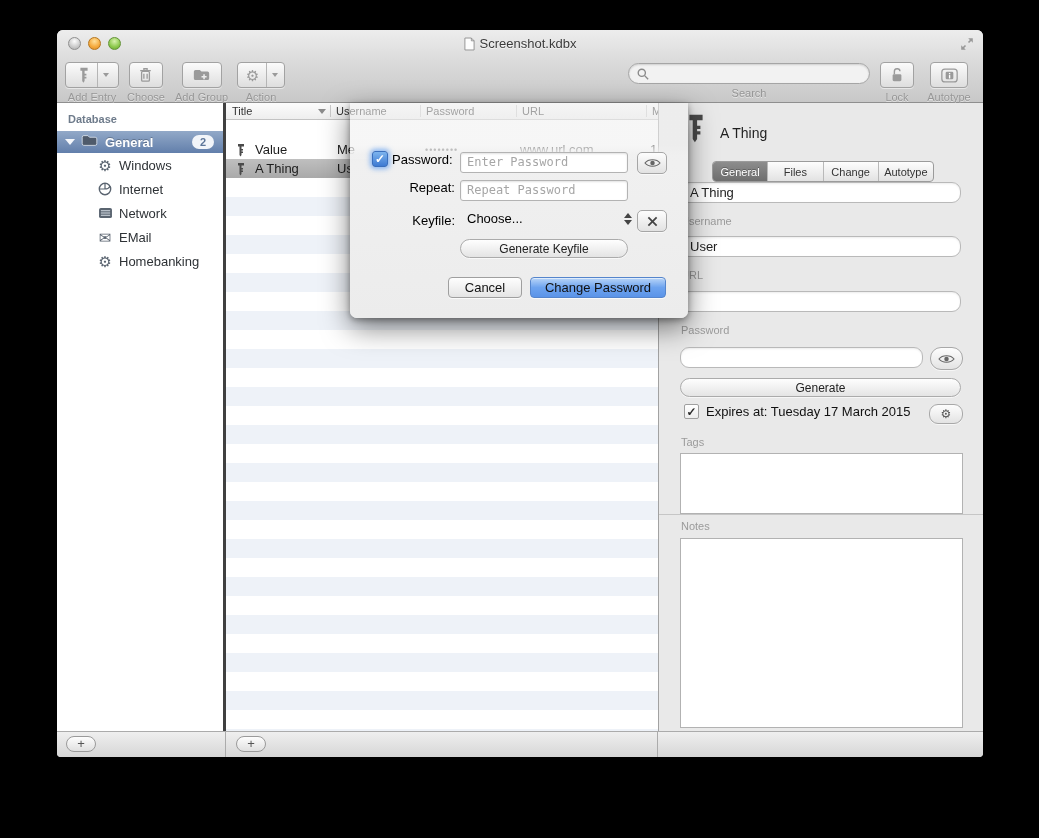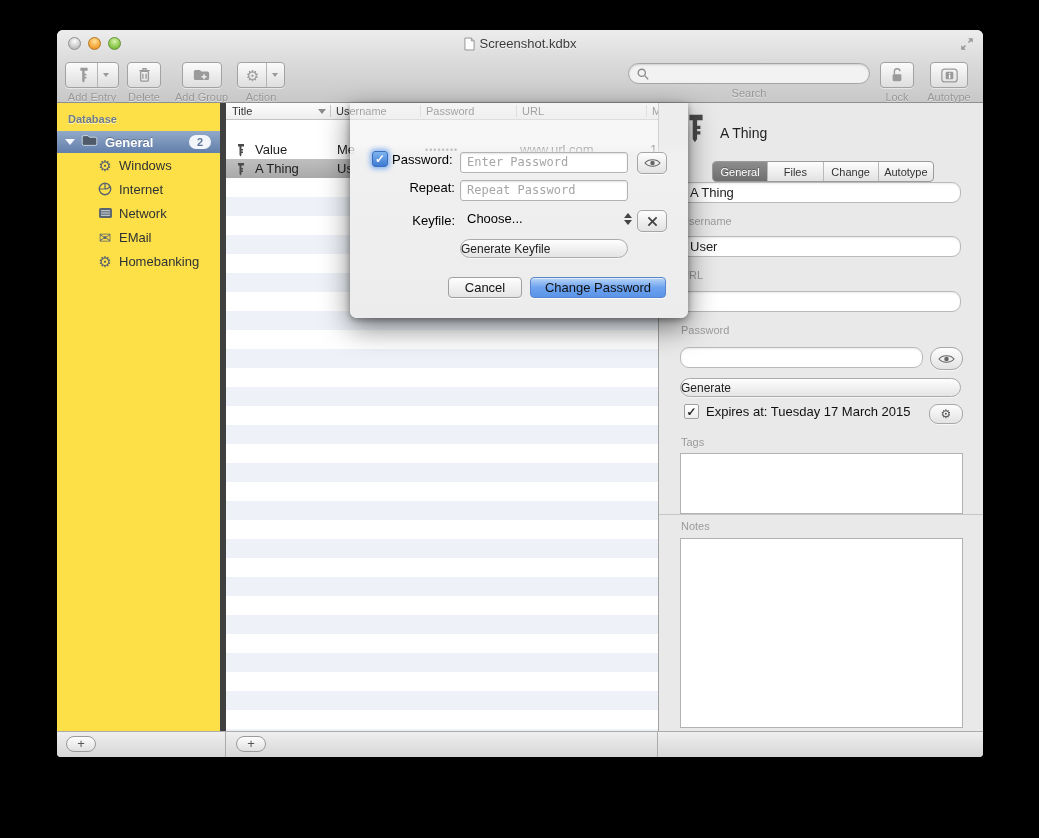--- a/index.html
+++ b/index.html
@@ -31,21 +31,21 @@
   .tblabel{font-size:11px;color:#969696;margin-top:3px;text-shadow:0 1px 0 rgba(255,255,255,.5);}
   .split{display:flex;align-items:stretch;}
   .split .seg{display:flex;align-items:center;justify-content:center;padding:0 7px;}
   .split .seg+.seg{border-left:1px solid #b5b5b5;padding:0 5px;}
   .dd{width:0;height:0;border-left:3.5px solid transparent;border-right:3.5px solid transparent;border-top:4px solid #9a9a9a;}
   .searchwrap{position:absolute;top:5px;left:571px;width:242px;text-align:center;}
   .searchfield{height:19px;border:1px solid #a5a5a5;border-radius:11px;background:#f2f2f2;
                display:flex;align-items:center;padding:0 8px;box-shadow:inset 0 1px 2px rgba(0,0,0,.15);}
   
   .main{position:absolute;left:0;top:73px;width:100%;height:628px;display:flex;}
-  .sidebar{width:169px;background:#fde047;border-right:6px solid #404040;box-sizing:border-box;flex:none;position:relative;}
+  .sidebar{width:169px;background:#ffffff;border-right:3px solid #404040;box-sizing:border-box;flex:none;position:relative;}
   .sb-head{font-size:11px;font-weight:bold;color:#6e7b8b;padding:10px 0 6px 11px;text-shadow:0 1px 0 rgba(255,255,255,.6);}
   .sb-group{height:22px;display:flex;align-items:center;
             background:linear-gradient(#92a9c8,#627fab);color:#fff;font-weight:bold;font-size:13px;
             text-shadow:0 -1px 0 rgba(0,0,0,.25);position:relative;}
   .sb-disc{width:0;height:0;border-left:5px solid transparent;border-right:5px solid transparent;
            border-top:6px solid #f4f7fb;margin:0 6px 0 8px;}
   .sb-foldericon{margin-right:7px;}
   .badge{position:absolute;right:9px;background:#f2f5f9;color:#5d7699;border-radius:9px;
          font-size:11px;font-weight:bold;padding:1px 8px;text-shadow:none;}
   .sb-item{height:24px;display:flex;align-items:center;padding-left:40px;font-size:13px;color:#2e3236;}
@@ -75,21 +75,21 @@
   .segctl .seg{flex:1;display:flex;align-items:center;justify-content:center;color:#333;border-left:1px solid #b9b9b9;}
   .segctl .seg:first-child{border-left:none;}
   .segctl .seg.on{background:linear-gradient(#8d8d8d,#6e6e6e);color:#fff;text-shadow:0 -1px 0 rgba(0,0,0,.3);}
   .ifield{position:absolute;left:21px;width:281px;height:21px;border:1px solid #b9b9b9;border-radius:9px;
           background:#fff;box-sizing:border-box;font-size:13px;color:#222;padding:0 9px;line-height:19px;
           box-shadow:inset 0 1px 2px rgba(0,0,0,.08);}
   .ilabel{position:absolute;left:22px;font-size:11px;color:#9b9b9b;}
   .ovalbtn{position:absolute;border:1px solid #a8a8a8;border-radius:11px;background:linear-gradient(#fdfdfd,#e3e3e3);
            display:flex;align-items:center;justify-content:center;box-shadow:0 1px 0 rgba(255,255,255,.6);}
   .pillbtn{position:absolute;left:21px;width:281px;height:19px;border:1px solid #ababab;border-radius:10px;
-           background:linear-gradient(#fefefe,#e4e4e4);font-size:12px;color:#222;text-align:left;line-height:18px;
+           background:linear-gradient(#fefefe,#e4e4e4);font-size:12px;color:#222;text-align:center;line-height:18px;
            box-shadow:0 1px 0 rgba(255,255,255,.6);box-sizing:border-box;}
   .chkrow{position:absolute;left:25px;display:flex;align-items:center;}
   .chk{width:13px;height:13px;border:1px solid #9f9f9f;border-radius:2px;background:linear-gradient(#fff,#ededed);
        display:flex;align-items:center;justify-content:center;font-size:12px;font-weight:bold;color:#2b2b2b;}
   .expires-text{margin-left:7px;font-size:13px;color:#111;}
   .bigbox{position:absolute;left:21px;width:283px;background:#fff;border:1px solid #b2b2b2;box-sizing:border-box;}
   .hdiv{position:absolute;left:0;right:0;height:1px;background:#c6c6c6;}
   
   .sheet{position:absolute;left:293px;top:73px;width:338px;height:215px;z-index:40;
          border-radius:0 0 7px 7px;
@@ -166,21 +166,21 @@
       <div class="tbgroup" style="left:70px;">
         <div class="tbbtn" style="width:32px;">
           <svg width="13" height="16" viewBox="0 0 16 19" fill="none" stroke="#9a9a9a" stroke-width="1.6">
             <rect x="3.2" y="5" width="9.6" height="12" rx="1.5"></rect>
               <line x1="1.5" y1="4" x2="14.5" y2="4"></line>
               <path d="M6 3.5V1.8h4v1.7"></path>
               <line x1="6" y1="8" x2="6" y2="14"></line>
               <line x1="10" y1="8" x2="10" y2="14"></line>
           </svg>
         </div>
-        <div class="tblabel">Delete</div>
+        <div class="tblabel">Choose</div>
       </div>
       <div class="tbgroup" style="left:118px;">
         <div class="tbbtn" style="width:38px;">
           <svg width="17" height="14" viewBox="0 0 20 16">
               <path d="M1 4q0-2 2-2h5l2 2h7q2 0 2 2v6q0 2-2 2H3q-2 0-2-2z" fill="#9a9a9a"></path>
               <path d="M13 7v6M10 10h6" stroke="#ededed" stroke-width="1.8"></path>
             </svg>
         </div>
         <div class="tblabel">Add Group</div>
       </div>

